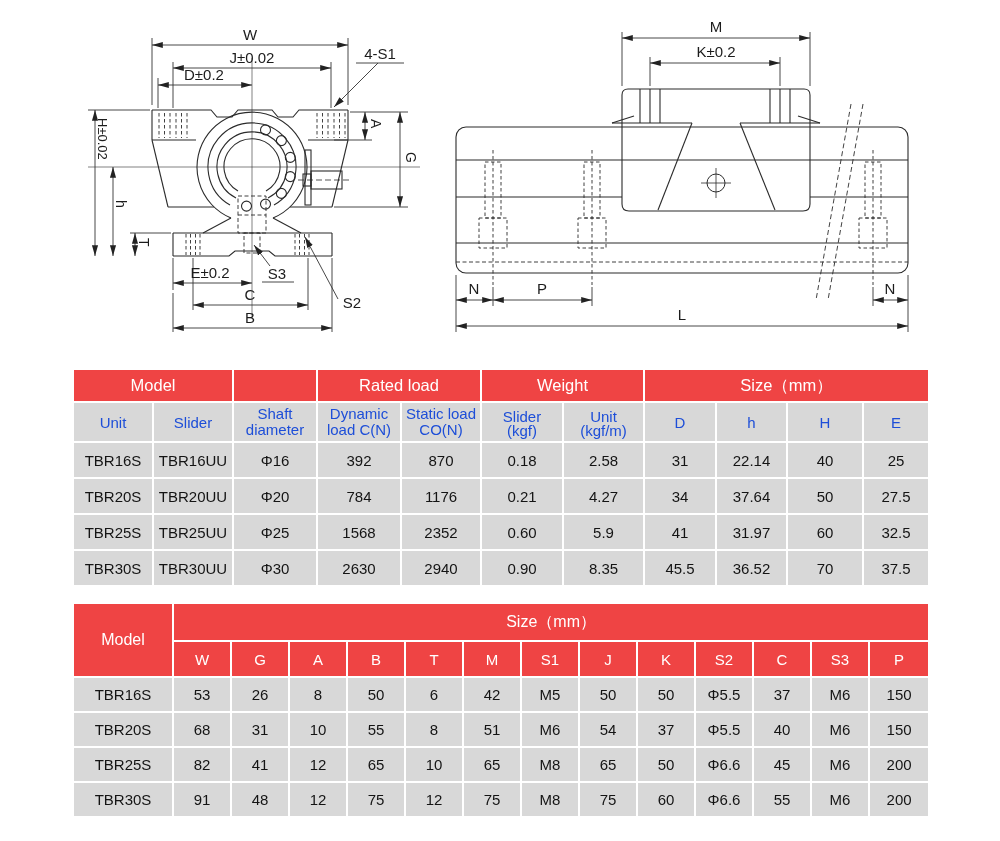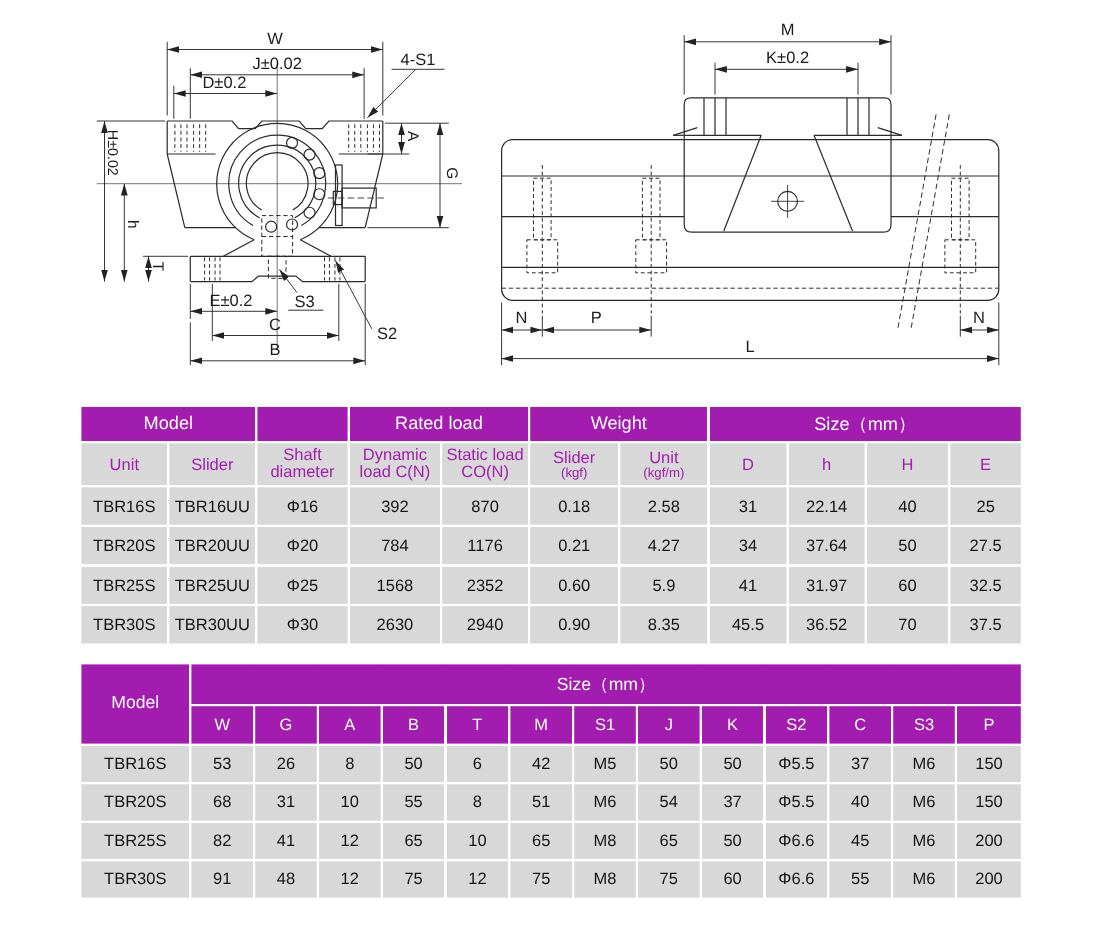--- a/index.html
+++ b/index.html
@@ -2,25 +2,25 @@
 <html><head>
 <meta charset="utf-8">
 <style>
   html,body{margin:0;padding:0;background:#fff;}
   body{width:1000px;height:841px;position:relative;font-family:"Liberation Sans",sans-serif;color:#141414;}
   svg text{font-family:"Liberation Sans",sans-serif;fill:#1c1c1c;}
   .spec-table{border-collapse:collapse;table-layout:fixed;position:absolute;left:72px;background:#fff;}
   #t1{top:368px;width:856px;}
   #t2{top:602px;width:856px;}
   .spec-table th,.spec-table td{border:2px solid #fff;text-align:center;vertical-align:middle;padding:0;font-weight:normal;overflow:hidden;}
-  .hb{background:#a21caf;color:#fff;font-size:16.5px;}
-  .gc{background:#d8d8d8;color:#a21caf;font-size:15px;}
+  .hb{background:#ef4444;color:#fff;font-size:16.5px;}
+  .gc{background:#d8d8d8;color:#1d4ed8;font-size:15px;}
   .spec-table td{background:#d8d8d8;color:#141414;font-size:15px;}
   .l2 span{display:block;line-height:16px;}
-  .sub{display:block;font-size:12px;line-height:11px;}
+  .sub{display:block;font-size:15px;line-height:11px;}
   #t2 .hb{font-size:16px;}
   #t2 .letters th{font-size:15px;}
 </style>
 </head>
 <body>
 
 <svg width="1000" height="360" viewBox="0 0 1000 360" style="position:absolute;left:0;top:0;">
   <defs>
     <marker id="arr" viewBox="0 0 12 8" refX="12" refY="4" markerWidth="12" markerHeight="8" orient="auto-start-reverse">
       <path d="M12,4 L0,0.6 L0,7.4 Z" fill="#222"></path>

